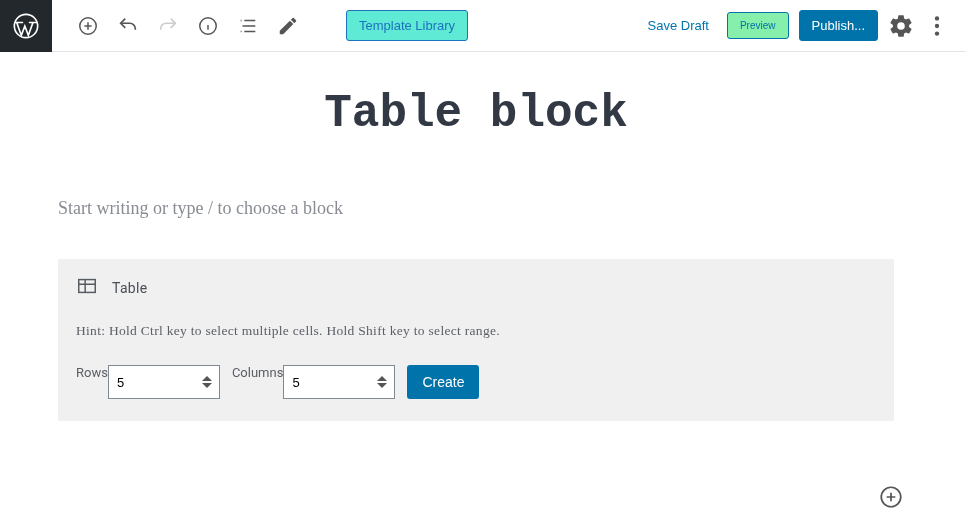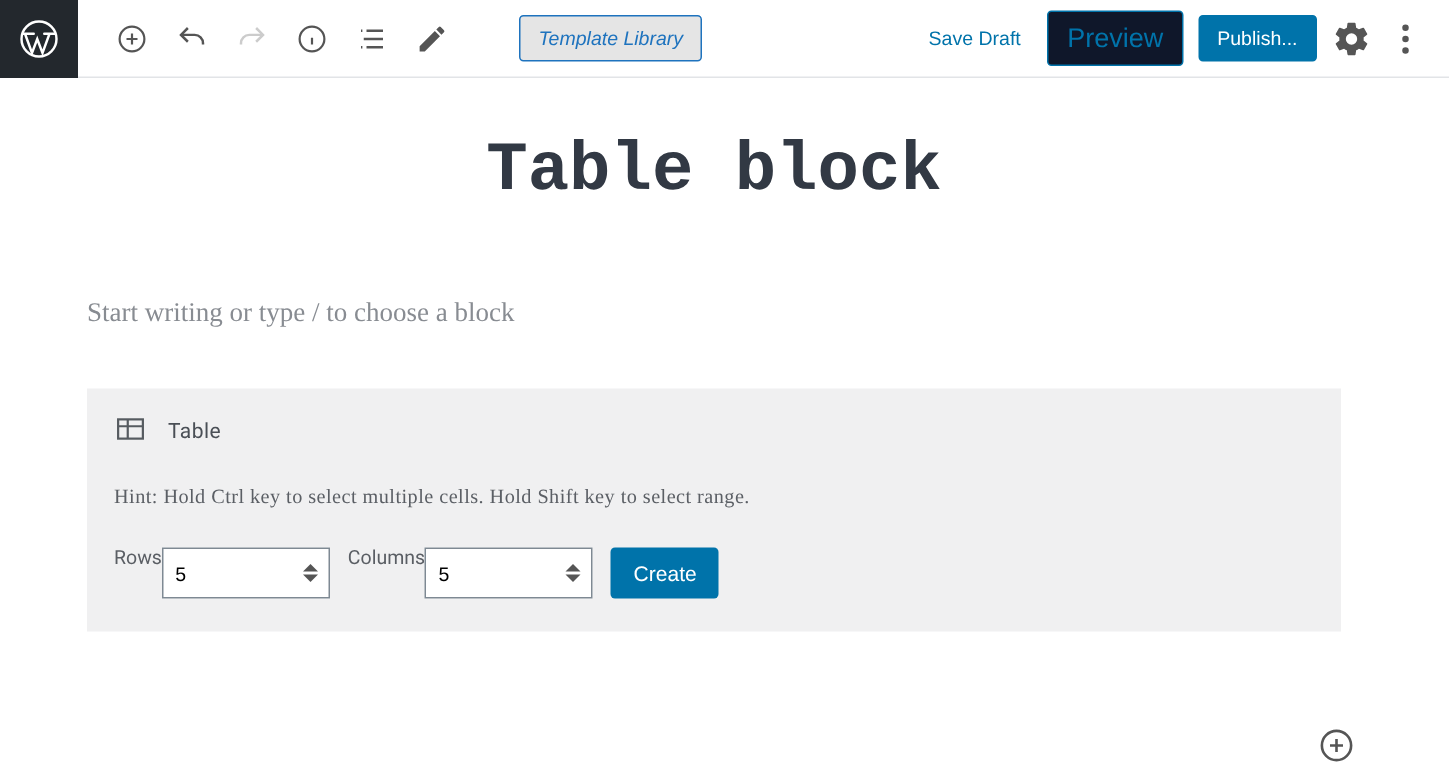--- a/index.html
+++ b/index.html
@@ -42,46 +42,45 @@
     justify-content: center;
     color: #555;
     cursor: pointer;
   }
   .icon-btn.disabled { color: #ccc; cursor: default; }
   .icon-btn svg { width: 22px; height: 22px; }
   .template-lib {
     margin-left: 30px;
     border: 1px solid #1e73be;
     color: #1e73be;
-    background: #e5e5e5;
+    background: #5eead4;
     font-size: 13px;
     padding: 7px 12px;
     border-radius: 3px;
     cursor: pointer;
-    font-style: italic;
   }
   .toolbar-right {
     margin-left: auto;
     display: flex;
     align-items: center;
     gap: 10px;
     padding-right: 16px;
   }
   .save-draft {
     color: #0073aa;
     font-size: 13px;
     background: none;
     border: none;
     cursor: pointer;
     padding: 6px 8px;
   }
   .preview-btn {
     color: #0073aa;
-    font-size: 18px;
-    background: #0f172a;
+    font-size: 10px;
+    background: #86efac;
     border: 1px solid #0073aa;
     padding: 7px 12px;
     border-radius: 3px;
     cursor: pointer;
   }
   .publish-btn {
     color: #fff;
     font-size: 13px;
     background: #0073aa;
     border: 1px solid #0073aa;

